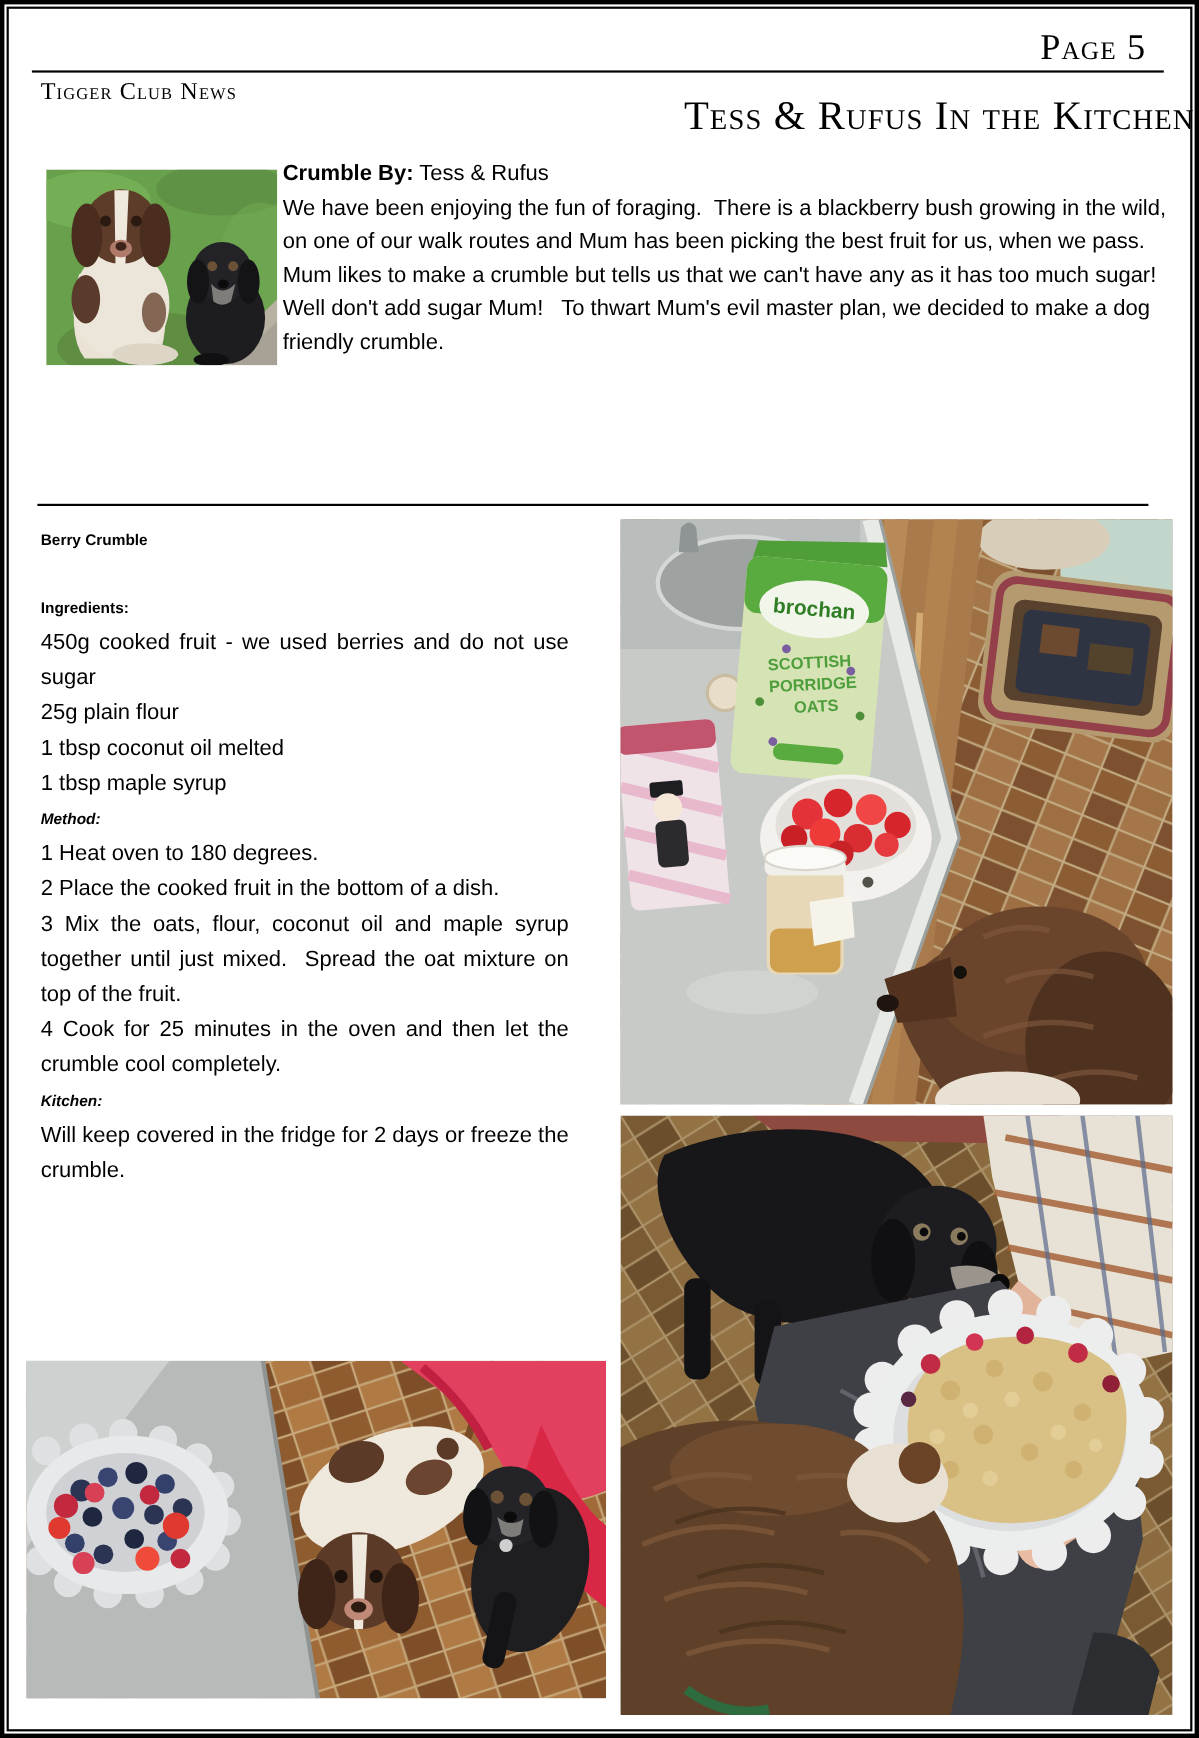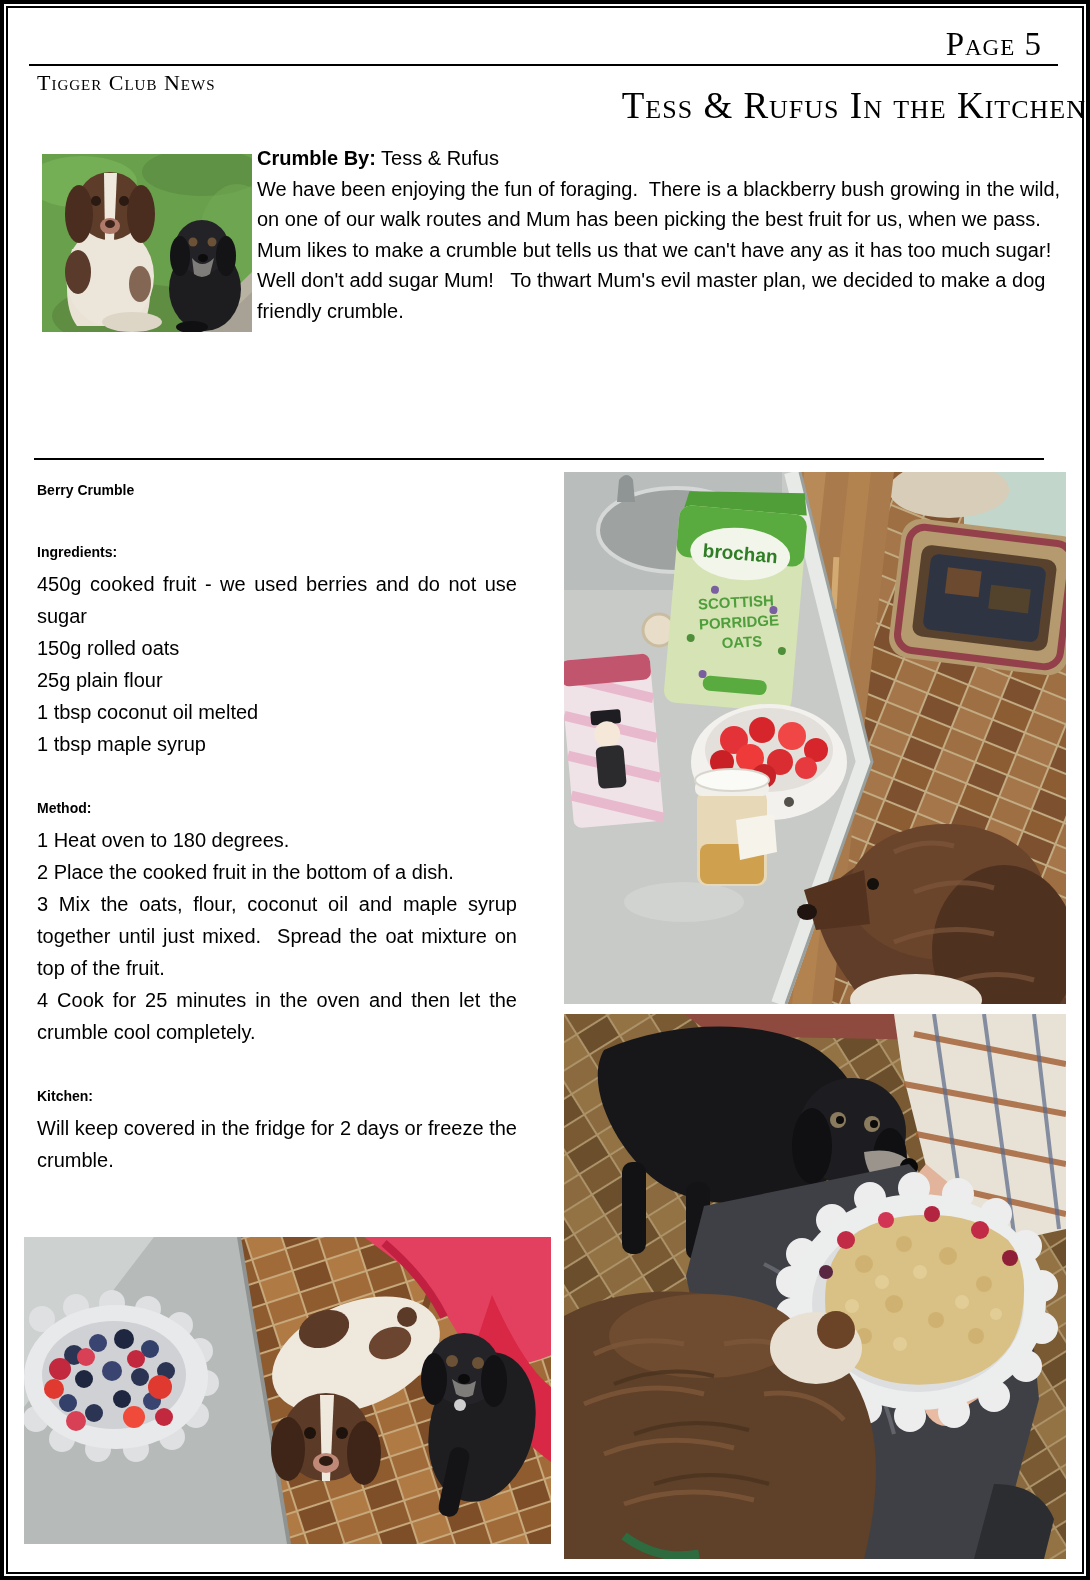--- a/index.html
+++ b/index.html
@@ -24,21 +24,21 @@
   .article{position:absolute;left:253px;top:139px;width:805px;
     font-size:20px;line-height:30.5px;}
   .article p{margin:0;white-space:pre-wrap;}
   .byline-label{font-weight:bold;}
   .kibble{position:absolute;left:30px;top:337px;width:1010px;margin:0;
     font-size:20px;line-height:30px;white-space:pre-wrap;}
   .divider{position:absolute;left:30px;right:42px;top:454px;border-top:2px solid #000;}
   .recipe{position:absolute;left:33px;top:470px;width:480px;font-size:20px;line-height:32px;}
   .recipe h2,.recipe h3{font-size:14px;margin:0;font-weight:bold;line-height:32px;}
   .recipe h2{margin-bottom:30px;}
-  .recipe h3.gap{margin-top:32px;}
+  .recipe h3.gap{font-style:italic;}
   .recipe p{margin:0;white-space:pre-wrap;text-align:justify;}
 </style>
 </head>
 <body>
 
 <div class="page">
   <div class="frame-line"></div>
 
   <div class="serifcaps hdr-title">Tigger Club News</div>
   <div class="serifcaps hdr-page">Page 5</div>
@@ -88,21 +88,20 @@
     <p><span class="byline-label">Crumble By:</span><span> Tess &amp; Rufus</span></p>
     <p>We have been enjoying the fun of foraging.  There is a blackberry bush growing in the wild, on one of our walk routes and Mum has been picking the best fruit for us, when we pass.  Mum likes to make a crumble but tells us that we can't have any as it has too much sugar!  Well don't add sugar Mum!   To thwart Mum's evil master plan, we decided to make a dog friendly crumble.</p>
   </div>
 
   <div class="divider"></div>
 
   <section class="recipe">
     <h2>Berry Crumble</h2>
     <h3>Ingredients:</h3>
     <p>450g cooked fruit - we used berries and do not use sugar</p>
-    <p>150g rolled oats</p>
     <p>25g plain flour</p>
     <p>1 tbsp coconut oil melted</p>
     <p>1 tbsp maple syrup</p>
     <h3 class="gap">Method:</h3>
     <p>1 Heat oven to 180 degrees.</p>
     <p>2 Place the cooked fruit in the bottom of a dish.</p>
     <p>3 Mix the oats, flour, coconut oil and maple syrup together until just mixed.  Spread the oat mixture on top of the fruit.</p>
     <p>4 Cook for 25 minutes in the oven and then let the crumble cool completely.</p>
     <h3 class="gap">Kitchen:</h3>
     <p>Will keep covered in the fridge for 2 days or freeze the crumble.</p>

